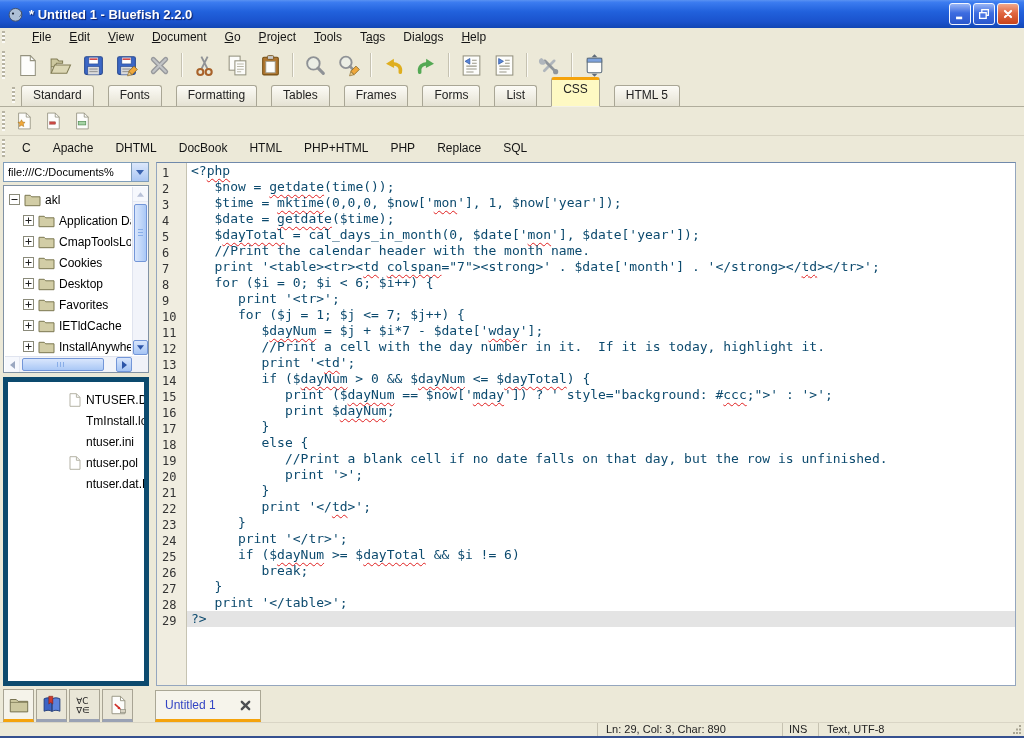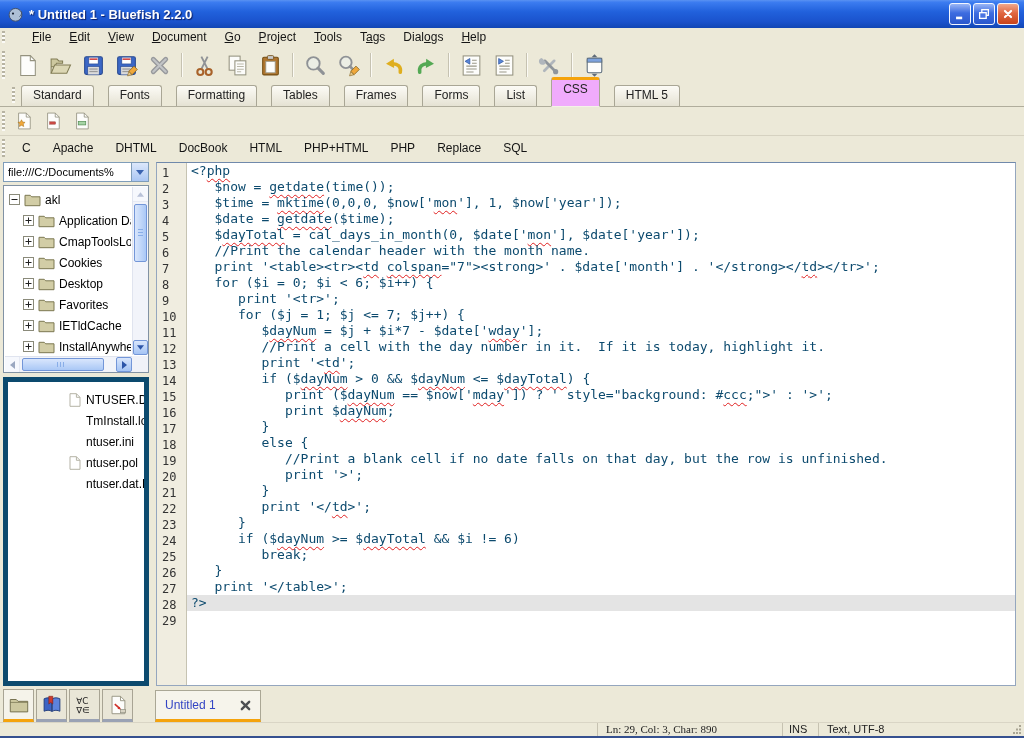--- a/index.html
+++ b/index.html
@@ -25,21 +25,21 @@
 
   .toolbar { height:38px; display:flex; align-items:center; }
   .tb-btn { width:33px; height:32px; display:flex; align-items:center; justify-content:center; }
   .tb-btn svg { width:25px; height:25px; }
   .tb-sep { width:2px; height:24px; margin:0 5px; border-left:1px solid #c6c2b1; border-right:1px solid #fbfaf4; }
 
   .quicktabs { height:23px; display:flex; align-items:flex-end; padding-left:10px; border-bottom:1px solid #b0ad9c; }
   .qtab { height:21px; line-height:19px; padding:0 11px; font-size:12px; color:#222;
     background:linear-gradient(180deg,#fcfbf6,#e5e2d3); border:1px solid #a9a695; border-bottom:none;
     border-radius:3px 3px 0 0; margin-right:14px; }
-  .qtab.active { background:#f0abfc; border-top:3px solid var(--accent_orange,#f5a30b); height:30px;
+  .qtab.active { background:#fef9c3; border-top:3px solid var(--accent_orange,#f5a30b); height:30px;
     margin-bottom:-1px; line-height:18px; border-bottom:1px solid #f4f2e7; }
 
   .subtoolbar { height:29px; display:flex; align-items:center; border-bottom:1px solid #d6d2c1; }
   .st-btn { width:26px; height:24px; margin-right:3px; display:flex; align-items:center; justify-content:center; }
   .st-btn svg { width:20px; height:20px; }
 
   .langbar { height:24px; display:flex; align-items:center; font-size:12px; color:#151515; }
   .lang-item { padding:0 11px; line-height:24px; }
 
   
@@ -96,21 +96,21 @@
   .side-tab.active { background:#f5f3ea; border-bottom-color:var(--accent_orange,#f5a30b); }
   .side-tab svg { width:22px; height:22px; }
   .doc-tab { position:absolute; left:155px; top:2px; height:32px; padding:0 9px; display:flex; align-items:center; gap:24px;
     background:#f6f4eb; border:1px solid #aaa795; border-bottom:3px solid var(--accent_orange,#f5a30b);
     font-size:12px; color:var(--modified_doc_blue,#3345c4); }
 
   .statusbar { height:16px; display:flex; font-size:11px; color:#222; background:var(--chrome,#ece9d8);
     border-top:1px solid #d9d5c5; border-bottom:2px solid #35508f; }
   .sb-seg { line-height:13px; padding:0 8px; white-space:nowrap; border-right:1px solid #c6c2b1; }
   .sb-0 { width:598px; }
-  .sb-cursor { width:185px;font-family:Liberation Serif, serif; }
+  .sb-cursor { width:185px; }
   .sb-ins { width:36px; padding:0 6px; }
   .sb-enc { flex:1; border-right:none; }
   .sb-grip { width:14px; display:flex; align-items:flex-end; justify-content:flex-end; padding:0 2px 2px 0; }
 </style>
 </head>
 <body>
 
 <div>
 
   <div class="titlebar">
@@ -564,20 +564,21 @@
           <div class="cline">         if ($<span class="sq">dayNum</span> &gt; 0 &amp;&amp; $<span class="sq">dayNum</span> &lt;= $<span class="sq">dayTotal</span>) {</div>
           <div class="cline">            print ($<span class="sq">dayNum</span> == $now['<span class="sq">mday</span>']) ? ' style="background: #<span class="sq">ccc</span>;"&gt;' : '&gt;';</div>
           <div class="cline">            print $<span class="sq">dayNum</span>;</div>
           <div class="cline">         }</div>
           <div class="cline">         else {</div>
           <div class="cline">            //Print a blank cell if no date falls on that day, but the row is unfinished.</div>
           <div class="cline">            print '&gt;';</div>
           <div class="cline">         }</div>
           <div class="cline">         print '&lt;/<span class="sq">td</span>&gt;';</div>
           <div class="cline">      }</div>
+          <div class="cline">      print '&lt;/tr&gt;';</div>
           <div class="cline">      if ($<span class="sq">dayNum</span> &gt;= $<span class="sq">dayTotal</span> &amp;&amp; $i != 6)</div>
           <div class="cline">         break;</div>
           <div class="cline">   }</div>
           <div class="cline">   print '&lt;/table&gt;';</div>
           <div class="cline cur">?&gt;</div>
         </div>
     </div>
   </div>
 
   <div class="bottombar">

